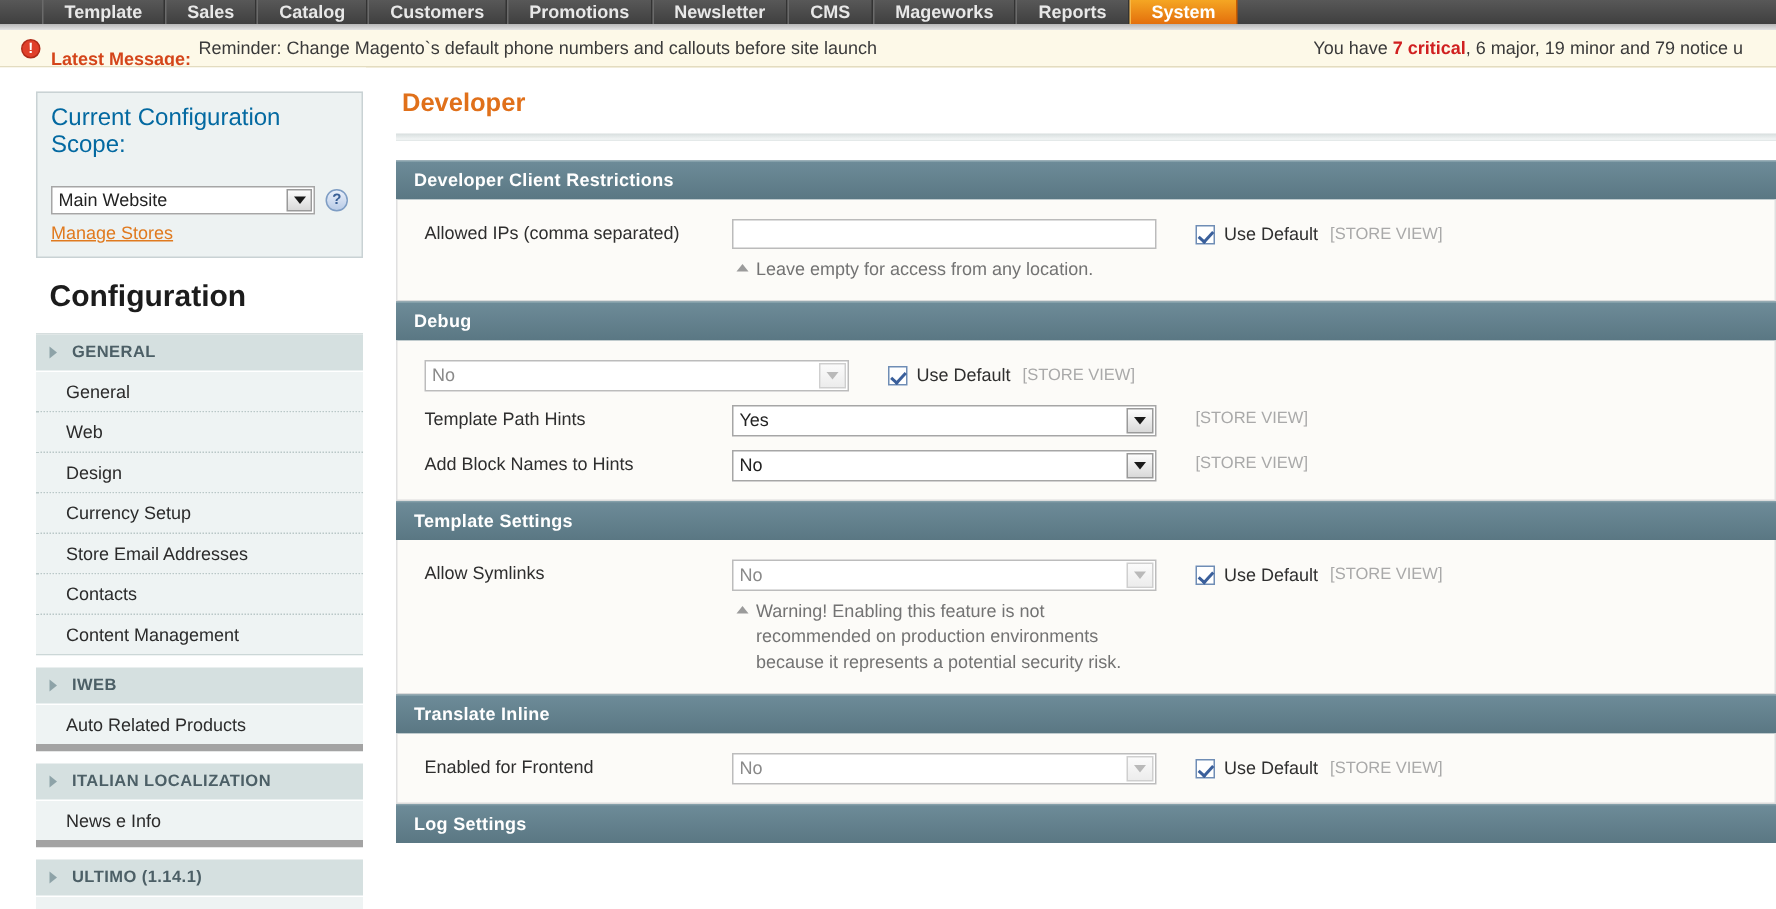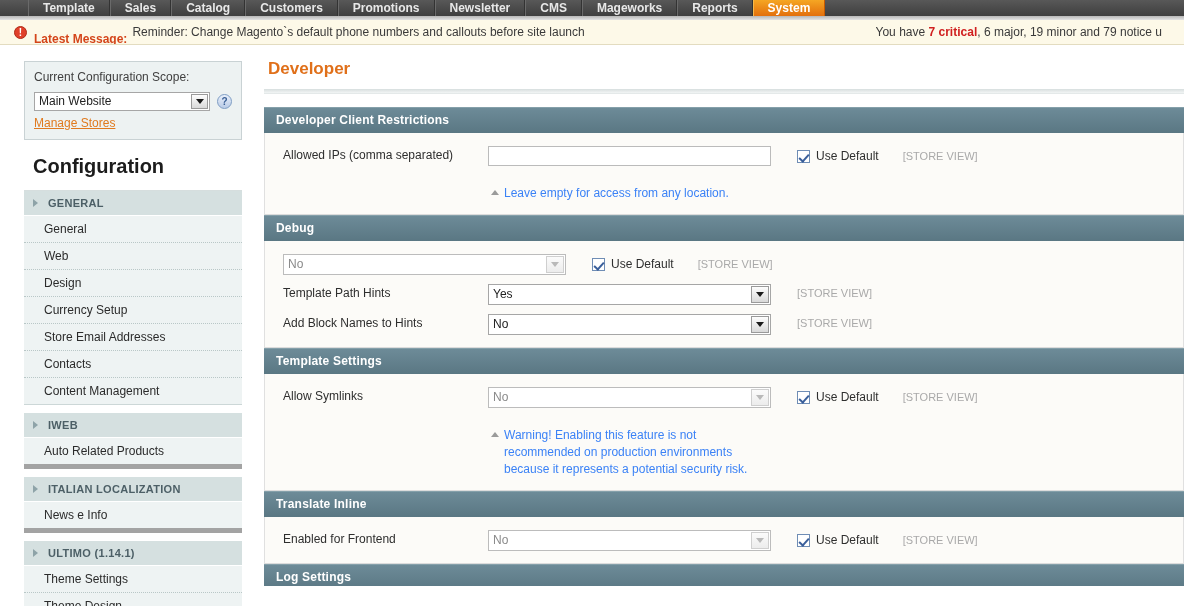--- a/index.html
+++ b/index.html
@@ -90,21 +90,21 @@
     flex: none;
     padding: 16px 0 0 24px;
     background: #fff;
   }
   .scope-box {
     width: 218px;
     border: 1px solid #c9d2d4;
     background: #edf2f2;
     padding: 8px 9px 9px 9px;
   }
-  .scope-label { font-size: 12px; color: #404040; margin-bottom: 8px; }
+  .scope-label { font-size: 16px; color: #0369a1; margin-bottom: 18px; }
   .scope-row { display: flex; align-items: center; }
   .fake-select {
     position: relative;
     height: 19px;
     border: 1px solid #a6a6a6;
     background: #fff;
     font-size: 12px;
     line-height: 17px;
     padding: 0 22px 0 4px;
     color: #222;
@@ -241,22 +241,22 @@
     border: 1px solid #bbbbbb;
     background: #fff;
     font-size: 12px;
     padding: 0 4px;
     color: #222;
   }
   .row-field .fake-select { width: 283px; height: 21px; line-height: 19px; }
   .row-field .fake-select .arrow { height: 17px; width: 18px; }
   .note {
     font-size: 12px;
-    color: #3b82f6;
-    margin-top: 19px;
+    color: #737373;
+    margin-top: 5px;
     padding-left: 3px;
     line-height: 17px;
     position: relative;
   }
   .note .tri {
     display: inline-block;
     width: 0; height: 0;
     border-left: 4px solid transparent;
     border-right: 4px solid transparent;
     border-bottom: 5px solid #9b9b9b;
@@ -281,21 +281,21 @@
   }
   .chk::after {
     content: "";
     position: absolute;
     left: 3px; top: 1px;
     width: 4px; height: 8px;
     border: solid #3a5f9b;
     border-width: 0 2px 2px 0;
     transform: rotate(42deg);
   }
-  .use-default { font-size: 12px; color: #2f2f2f; margin-right: 24px; }
+  .use-default { font-size: 12px; color: #2f2f2f; margin-right: 8px; }
   .scope-tag { font-size: 11px; color: #a9a9a9; }
   .scope-tag.solo { margin-left: 0; }
 </style>
 </head>
 <body>
 
 <div class="topnav" id="topnav">
     <div class="topnav-item">Template</div>
     <div class="topnav-item">Sales</div>
     <div class="topnav-item">Catalog</div>

